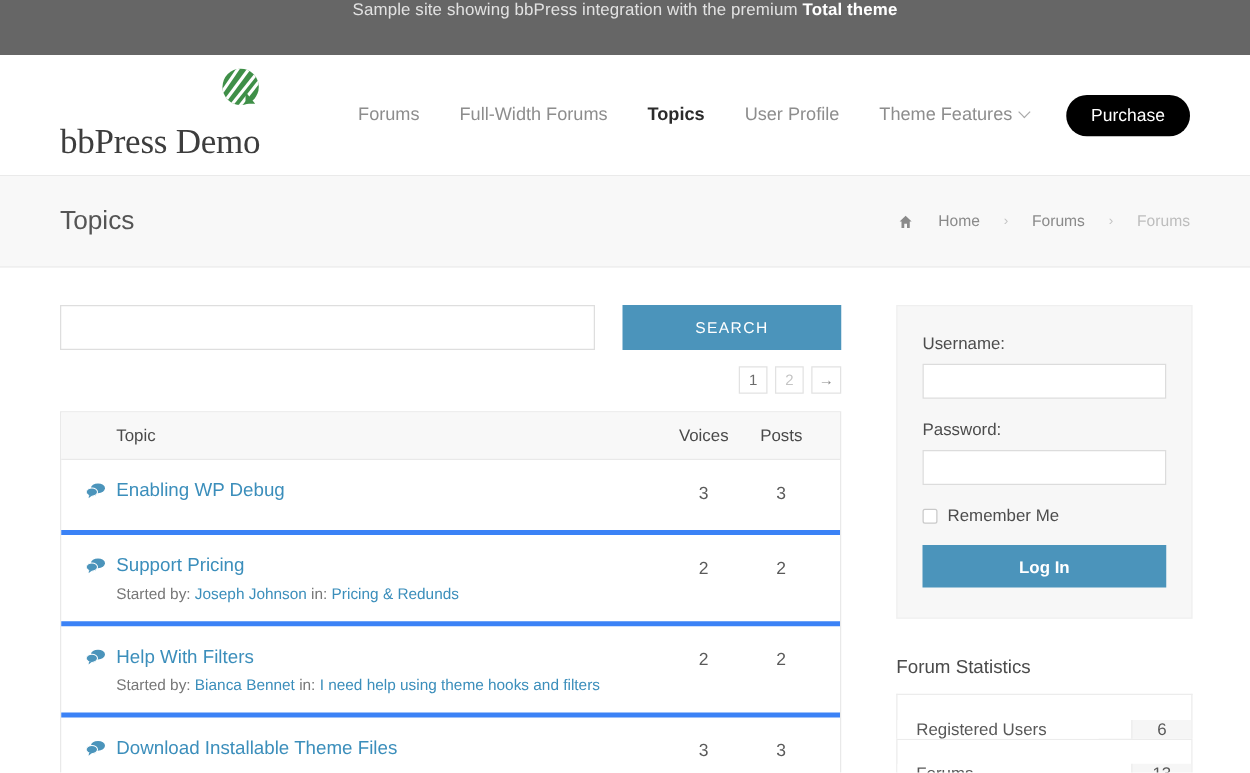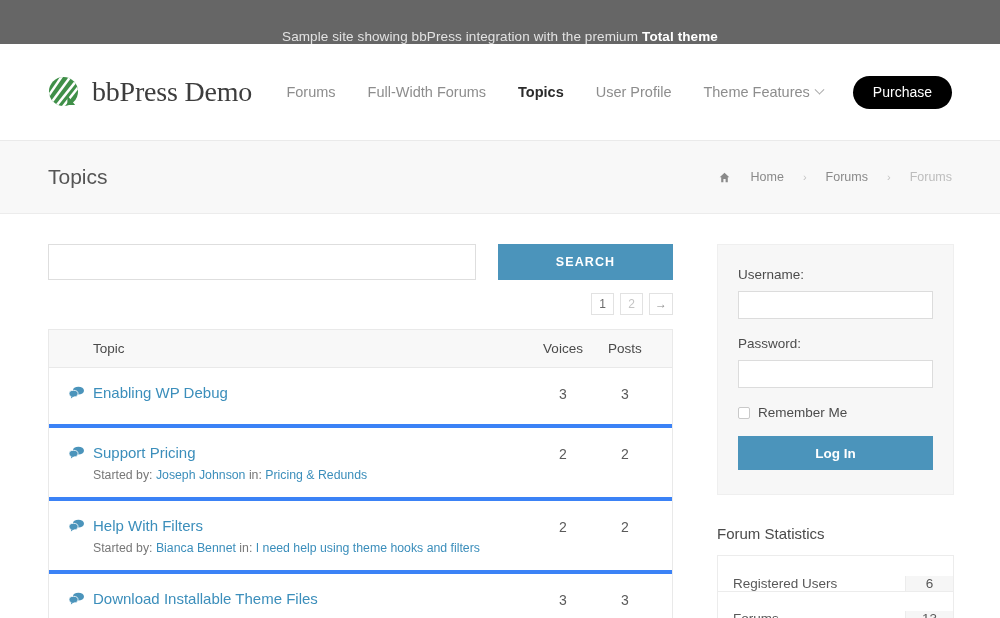--- a/index.html
+++ b/index.html
@@ -8,36 +8,36 @@
     background: #ffffff;
     font-family: "Liberation Sans", sans-serif;
     color: #555;
     overflow: hidden;
   }
 
   
   .topbar {
     height: 44px;
     background: #666666;
-    display: flex; align-items: flex-end; justify-content: center;
+    display: flex; align-items: flex-start; justify-content: center;
     font-size: 13.5px;
     color: #e2e2e2;
     letter-spacing: .1px;
   }
   .topbar .strong { color: #ffffff; font-weight: bold; margin-left: 4px; }
 
   
   .header {
     height: 97px;
     background: #ffffff;
     border-bottom: 1px solid #eaeaea;
     display: flex; align-items: center;
     padding: 0 48px;
   }
-  .brand { display: flex; align-items: flex-start; gap: 13px; }
+  .brand { display: flex; align-items: flex-end; gap: 13px; flex-direction: column; }
   .brand-mark { width: 31px; height: 31px; display: block; }
   .brand-text {
     font-family: "Liberation Serif", serif;
     font-size: 28px;
     color: #3d3d3d;
     letter-spacing: -0.2px;
   }
   .nav {
     margin-left: auto;
     display: flex; align-items: center; gap: 0;
@@ -113,21 +113,20 @@
   }
   .search-btn {
     width: 175px; height: 36px;
     background: #4b94bb;
     color: #fff;
     border: none;
     font-size: 12.5px;
     letter-spacing: 1.1px;
     cursor: pointer;
     font-family: inherit;
-    font-weight: bold;
   }
 
   
   .pager { display: flex; justify-content: flex-end; gap: 6px; margin-top: 13px; }
   .pg {
     min-width: 23px; height: 22px;
     border: 1px solid #e2e2e2;
     background: #fff;
     display: flex; align-items: center; justify-content: center;
     font-size: 12px; color: #c4c4c4;

